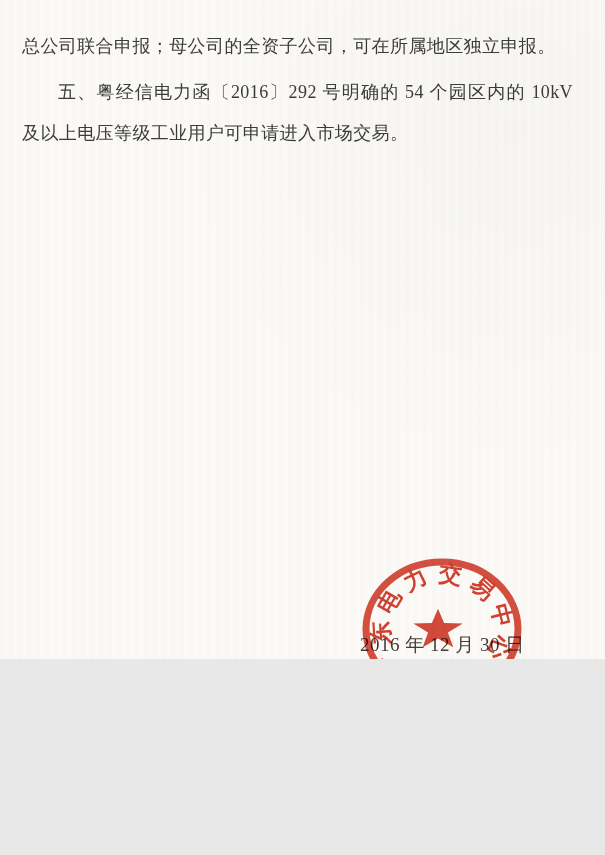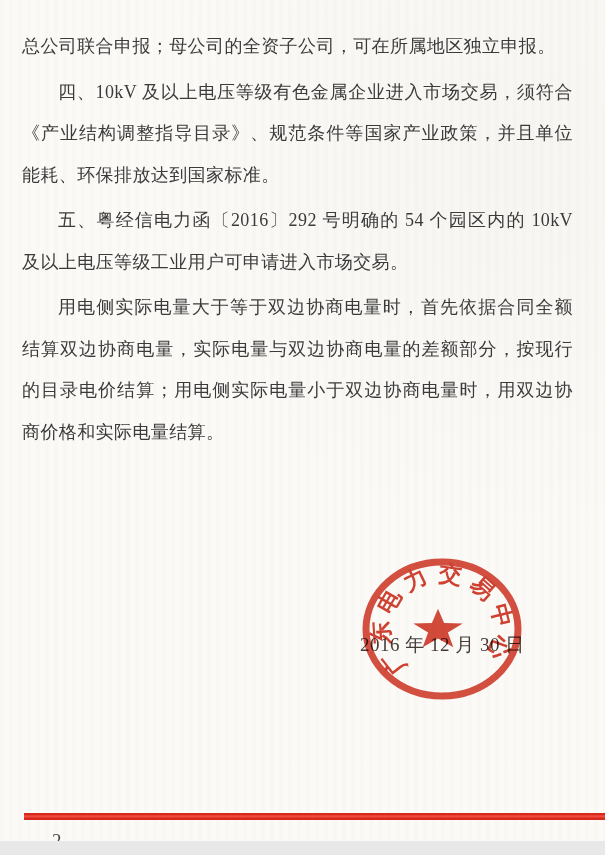--- a/index.html
+++ b/index.html
@@ -1,18 +1,18 @@
 <!DOCTYPE html>
 <html style="--seal-red: #d03322; --rule-red: #d6281c;"><head>
 <meta charset="utf-8">
 <style>
   html,body { margin:0; padding:0; background:#e8e8e8; }
   .page {
     position:relative;
-    width:605px; height:841px;
+    width:605px; height:659px;
     background:#fbfaf7;
     font-family:"Liberation Serif","DejaVu Serif",serif;
     overflow:hidden;
   }
   
   .page::before {
     content:"";
     position:absolute; inset:0;
     background:
       repeating-linear-gradient(90deg, rgba(120,120,110,0.02) 0 4px, rgba(0,0,0,0) 4px 9px),
@@ -68,23 +68,21 @@
     background:#585858; opacity:0.8; border-radius:2px; filter:blur(0.4px);
   }
 </style>
 </head>
 <body>
 
 <div class="page">
 
   <div class="content">
     <p class="para">总公司联合申报；母公司的全资子公司，可在所属地区独立申报。</p>
-    <p class="para indent">四、10kV 及以上电压等级有色金属企业进入市场交易，须符合《产业结构调整指导目录》、规范条件等国家产业政策，并且单位能耗、环保排放达到国家标准。</p>
     <p class="para indent">五、粤经信电力函〔2016〕292 号明确的 54 个园区内的 10kV 及以上电压等级工业用户可申请进入市场交易。</p>
-    <p class="para indent">用电侧实际电量大于等于双边协商电量时，首先依据合同全额结算双边协商电量，实际电量与双边协商电量的差额部分，按现行的目录电价结算；用电侧实际电量小于双边协商电量时，用双边协商价格和实际电量结算。</p>
   </div>
 
   <div class="sig sig-date">2016 年 12 月 30 日</div>
 
   <svg class="seal-svg" width="170" height="150" viewBox="0 0 170 150" aria-hidden="true">
     <ellipse cx="85" cy="75" rx="76" ry="67" fill="none" stroke="#d03322" stroke-width="7" opacity="0.92"></ellipse>
     <polygon points="0,-26 -6.1,-8.4 -24.7,-8 -9.9,3.2 -15.3,21 0,10.4 15.3,21 9.9,3.2 24.7,-8 6.1,-8.4" transform="translate(81,76) scale(1,0.82)" fill="#d03322" opacity="0.95"></polygon>
     <g>
         <text transform="translate(36.9 108.9) rotate(-128.0)" class="seal-char">广</text>
         <text transform="translate(24.1 78.8) rotate(-94.0)" class="seal-char">东</text>

